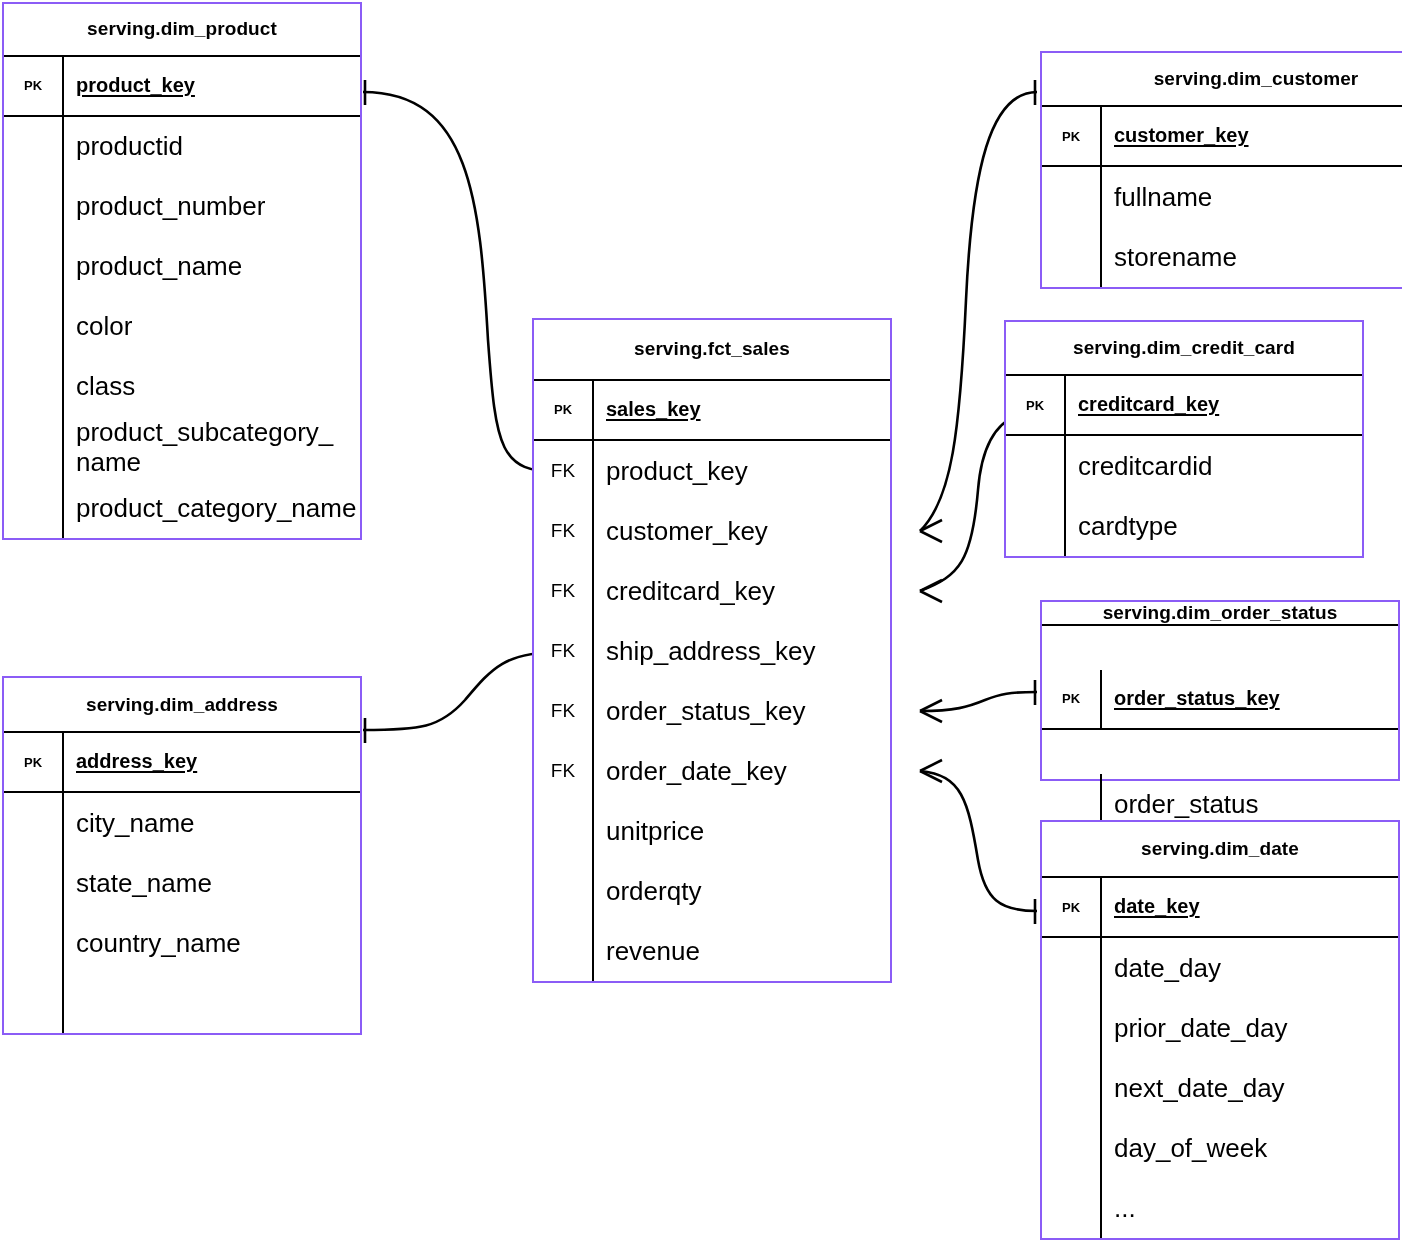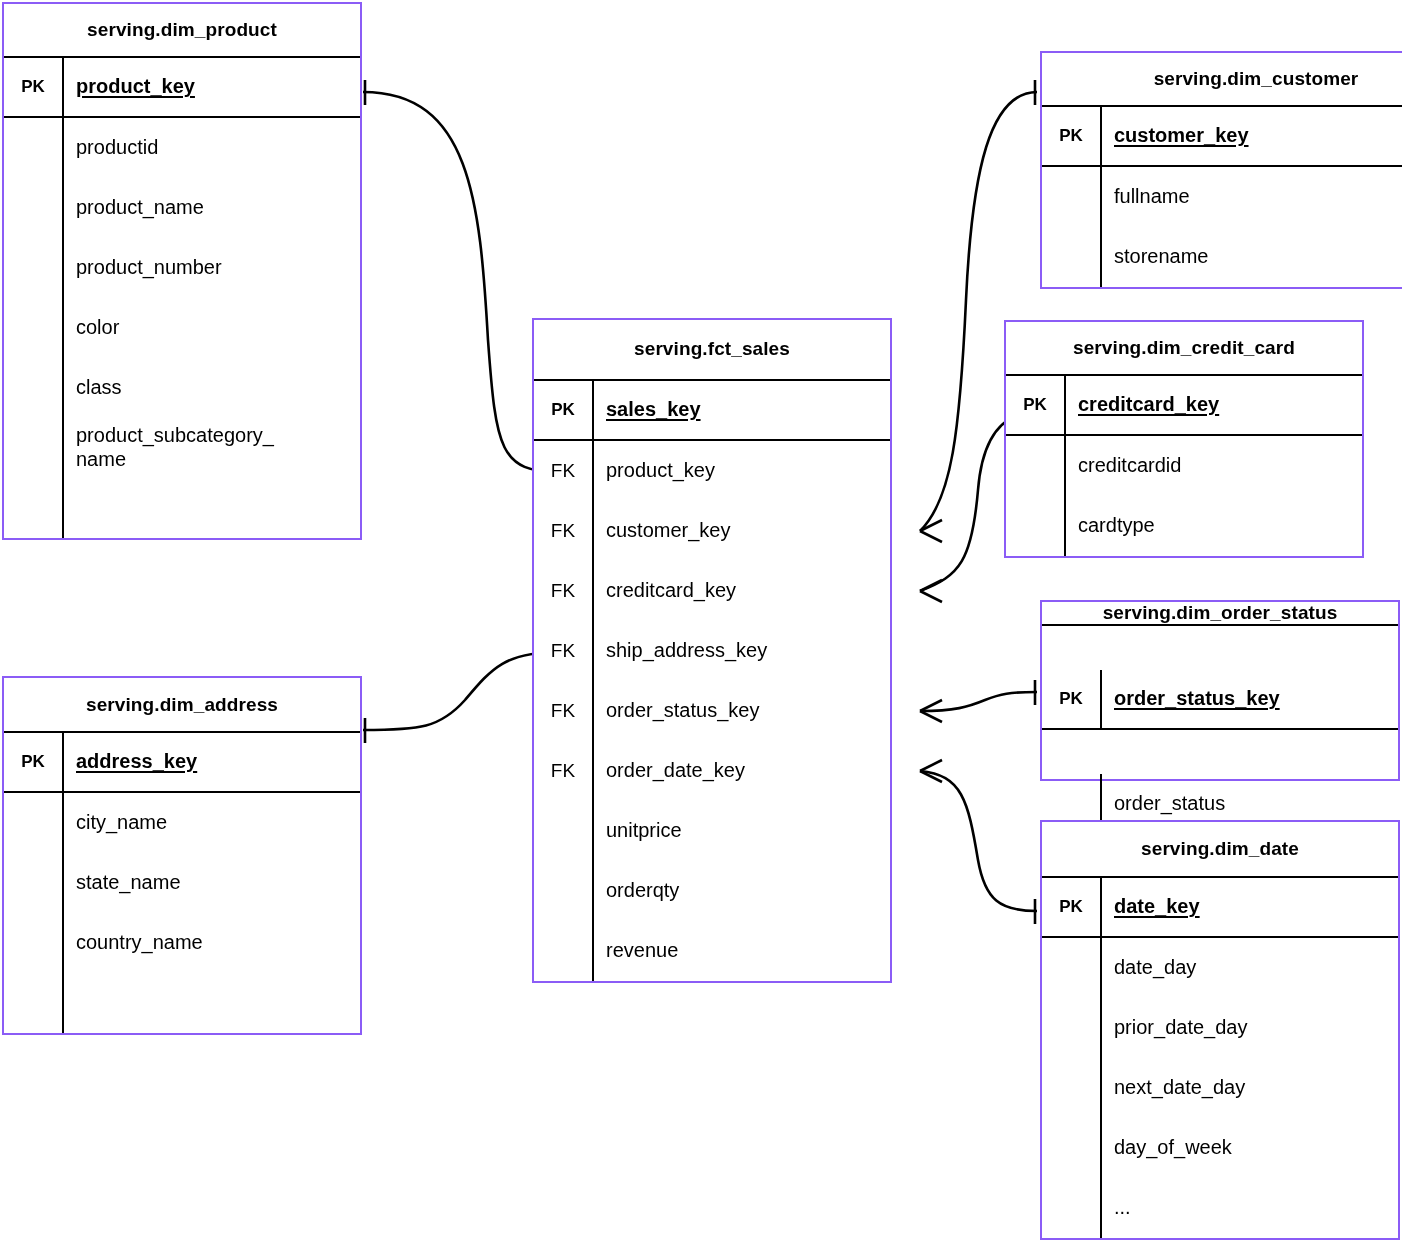--- a/index.html
+++ b/index.html
@@ -70,21 +70,21 @@
   }
 
   .row .keycell {
     width: 60px;
     flex: 0 0 60px;
     box-sizing: border-box;
     border-right: 2px solid #000000;
     display: flex;
     align-items: center;
     justify-content: center;
-    font-size: 17px;
+    font-size: 13px;
   }
 
   .row .keycell.pk {
     font-weight: bold;
   }
 
   .row .namecell {
     flex: 1 1 auto;
     box-sizing: border-box;
     display: flex;
@@ -136,21 +136,21 @@
     flex-direction: column;
     box-sizing: border-box;
   }
 
   .attr-block .namecol .nc {
     min-height: 60px;
     display: flex;
     align-items: center;
     padding-left: 12px;
     padding-right: 8px;
-    font-size: 20px;
+    font-size: 26px;
     line-height: 1.18;
     box-sizing: border-box;
   }
 
   .attr-block .namecol .nc.wrap {
     white-space: normal;
   }
 </style>
 </head>
 <body>
@@ -219,26 +219,27 @@
         <div class="kc"></div>
         <div class="kc"></div>
         <div class="kc"></div>
         <div class="kc"></div>
         <div class="kc"></div>
         <div class="kc"></div>
         <div class="kc"></div>
       </div>
       <div class="namecol">
         <div class="nc">productid</div>
+        <div class="nc">product_number</div>
         <div class="nc">product_name</div>
-        <div class="nc">product_number</div>
         <div class="nc">color</div>
         <div class="nc">class</div>
         <div class="nc wrap" style="white-space:pre-line;">product_subcategory_
 name</div>
+        <div class="nc">product_category_name</div>
       </div>
     </div>
   </div>
 
   <div class="entity" style="left:2px; top:642px; width:360px; height:359px;margin-top:34px;">
     <div class="entity-title" style="height:60px;">serving.dim_address</div>
     <div class="row pk-row" style="height:60px;">
       <div class="keycell pk">PK</div>
       <div class="namecell">address_key</div>
     </div>

